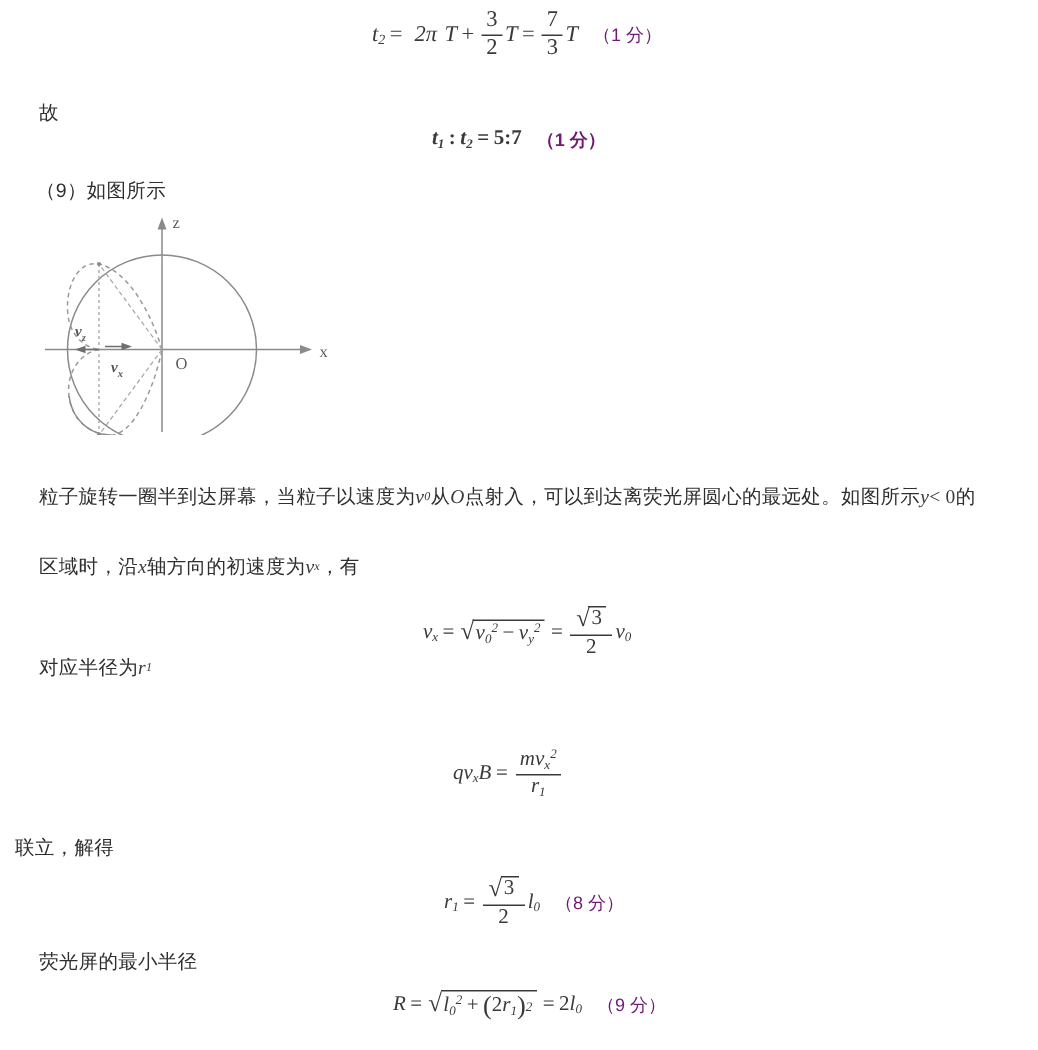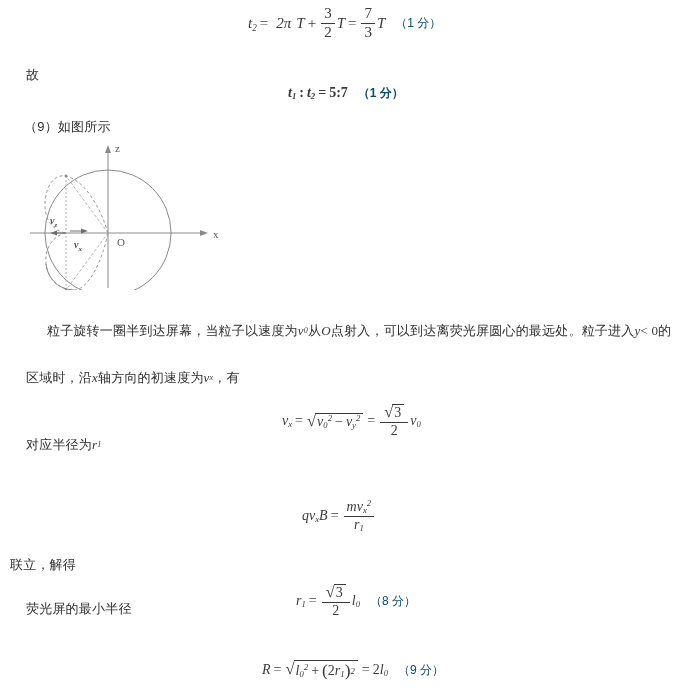--- a/index.html
+++ b/index.html
@@ -90,36 +90,36 @@
     font-size: 13px;
     color: #2f2f2f;
     letter-spacing: 0.2px;
     white-space: nowrap;
   }
   .score {
     font-family: "Liberation Sans", "DejaVu Sans", sans-serif;
     font-style: normal;
     font-size: 12px;
     margin-left: 10px;
-    color: #0c4a6e;
+    color: #701a75;
   }
   
   #eq-t2 { left: 248px; top: 6px; font-size: 15px; }
   #line-gu { left: 26px; top: 66px; }
   #eq-ratio { left: 288px; top: 86px; font-size: 14px; font-weight: bold; }
   #line-3 { left: 24px; top: 118px; }
   #fig { left: 22px; top: 140px; width: 210px; height: 150px; }
-  #para-1a { left: 26px; top: 322px; margin-left: 21px; }
+  #para-1a { left: 26px; top: 322px; }
   #para-1b { left: 26px; top: 369px; }
   #eq-vx { left: 282px; top: 404px; font-size: 14px; }
   #line-radius { left: 26px; top: 436px; }
   #eq-qvb { left: 302px; top: 500px; font-size: 14px; }
   #line-solve { left: 10px; top: 556px; }
   #eq-r1 { left: 296px; top: 584px; font-size: 14px; }
-  #line-minr { left: 26px; top: 600px; }
+  #line-minr { left: 26px; top: 632px; }
   #eq-R { left: 262px; top: 660px; font-size: 14px; }
   
   .fig-svg { display: block; }
   .fig-label {
     font-family: "Liberation Serif", "DejaVu Serif", serif;
     font-size: 11px;
     fill: #5a5a5a;
   }
   .fig-label-italic {
     font-family: "Liberation Serif", "DejaVu Serif", serif;
@@ -205,21 +205,21 @@
 
       <circle cx="44" cy="36" r="1.4" fill="#8a8a8a"></circle>
       <circle cx="44" cy="150" r="1.4" fill="#8a8a8a"></circle>
     </svg>
   </div>
 
   <div class="abs body-text" id="para-1a">
     <span>粒子旋转一圈半到达屏幕，当粒子以速度为</span><span class="math">
         <span class="var">v</span>
         <sub>0</sub>
-      </span><span>从</span><span class="math var">O</span><span>点射入，可以到达离荧光屏圆心的最远处。粒子进入</span><span class="math var">y</span><span class="math up">&lt; 0</span><span>的</span>
+      </span><span>从</span><span class="math var">O</span><span>点射入，可以到达离荧光屏圆心的最远处。如图所示</span><span class="math var">y</span><span class="math up">&lt; 0</span><span>的</span>
   </div>
 
   <div class="abs body-text" id="para-1b">
     <span>区域时，沿</span><span class="math var">x</span><span>轴方向的初速度为</span><span class="math">
         <span class="var">v</span>
         <sub>x</sub>
       </span><span>，有</span>
   </div>
 
   <div class="abs math" id="eq-vx">

